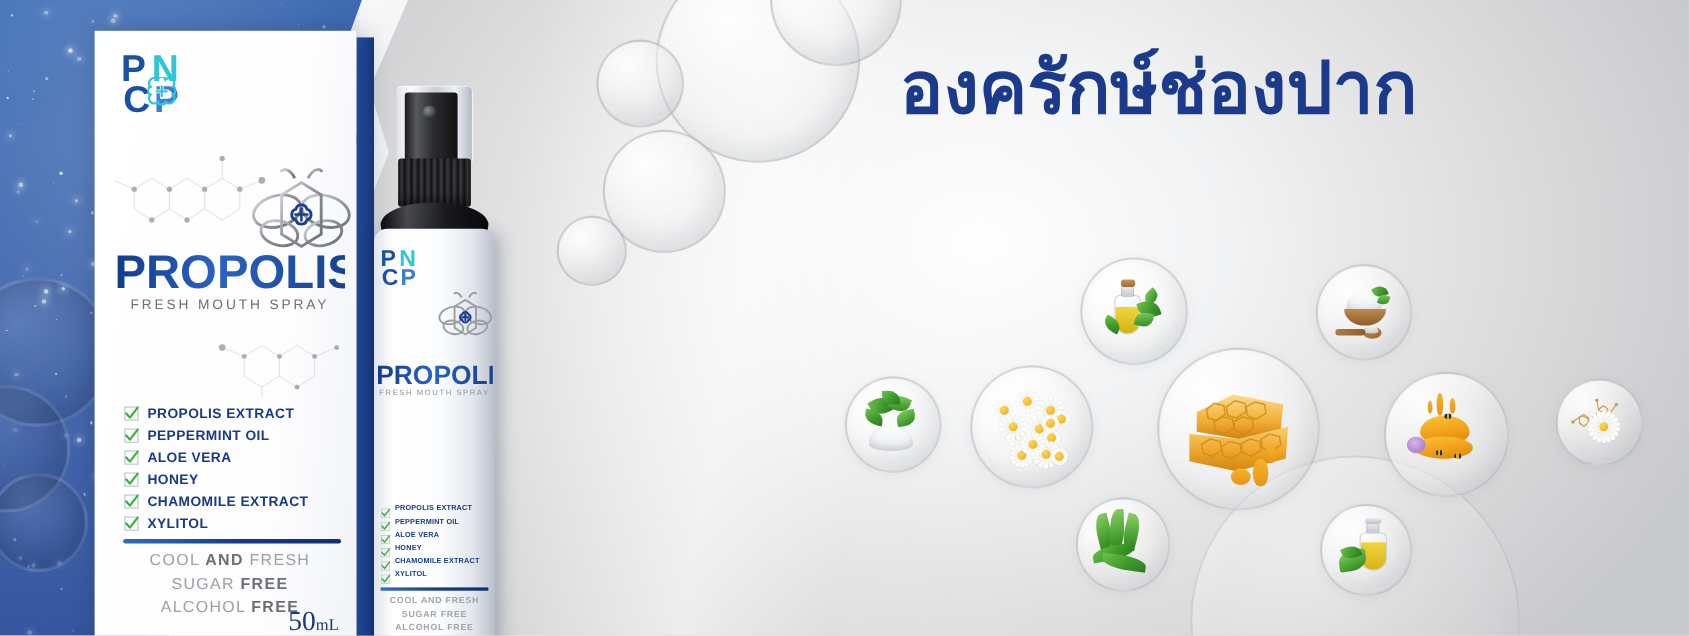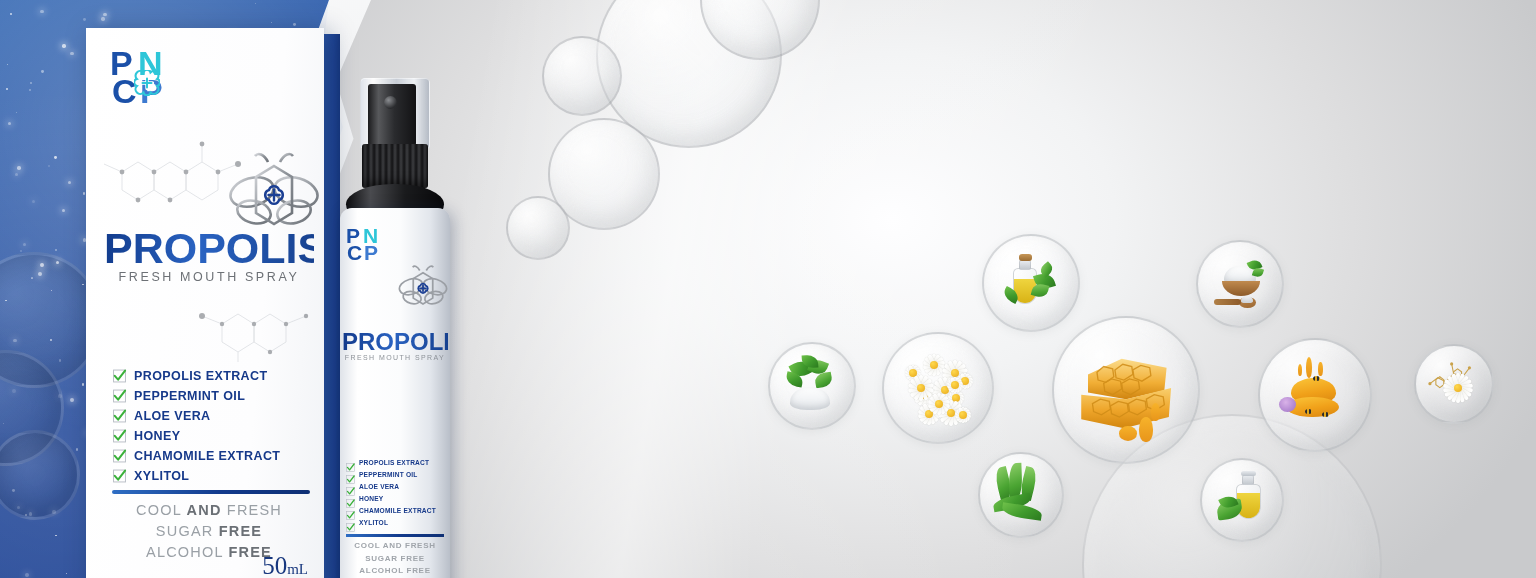--- a/index.html
+++ b/index.html
@@ -738,20 +738,21 @@
         </div>
       </div>
     <div class="b-rule"></div>
     <div class="b-claims" id="bot-claims">
         <div>COOL AND FRESH</div>
         <div>SUGAR FREE</div>
         <div>ALCOHOL FREE</div>
       </div>
   </div>
 
+  <div class="headline">องครักษ์ช่องปาก</div>
 
   <div class="ibubble" style="left:982px; top:234px; width:98px; height:98px;">
     <div class="art">
       <div class="vial" style="left:26%; top:30%; width:32%; height:48%;">
         <div class="vial-oil" style="height:72%;"></div>
       </div>
       <div class="vial-neck" style="left:34%; top:18%; width:16%; height:14%;"></div>
       <div class="cork" style="left:33%; top:11%; width:18%; height:9%;"></div>
       <div class="leaf" style="left:56%; top:36%; width:26%; height:22%; transform:rotate(-18deg);"></div>
       <div class="leaf-d" style="left:52%; top:52%; width:22%; height:18%; transform:rotate(14deg);"></div>

